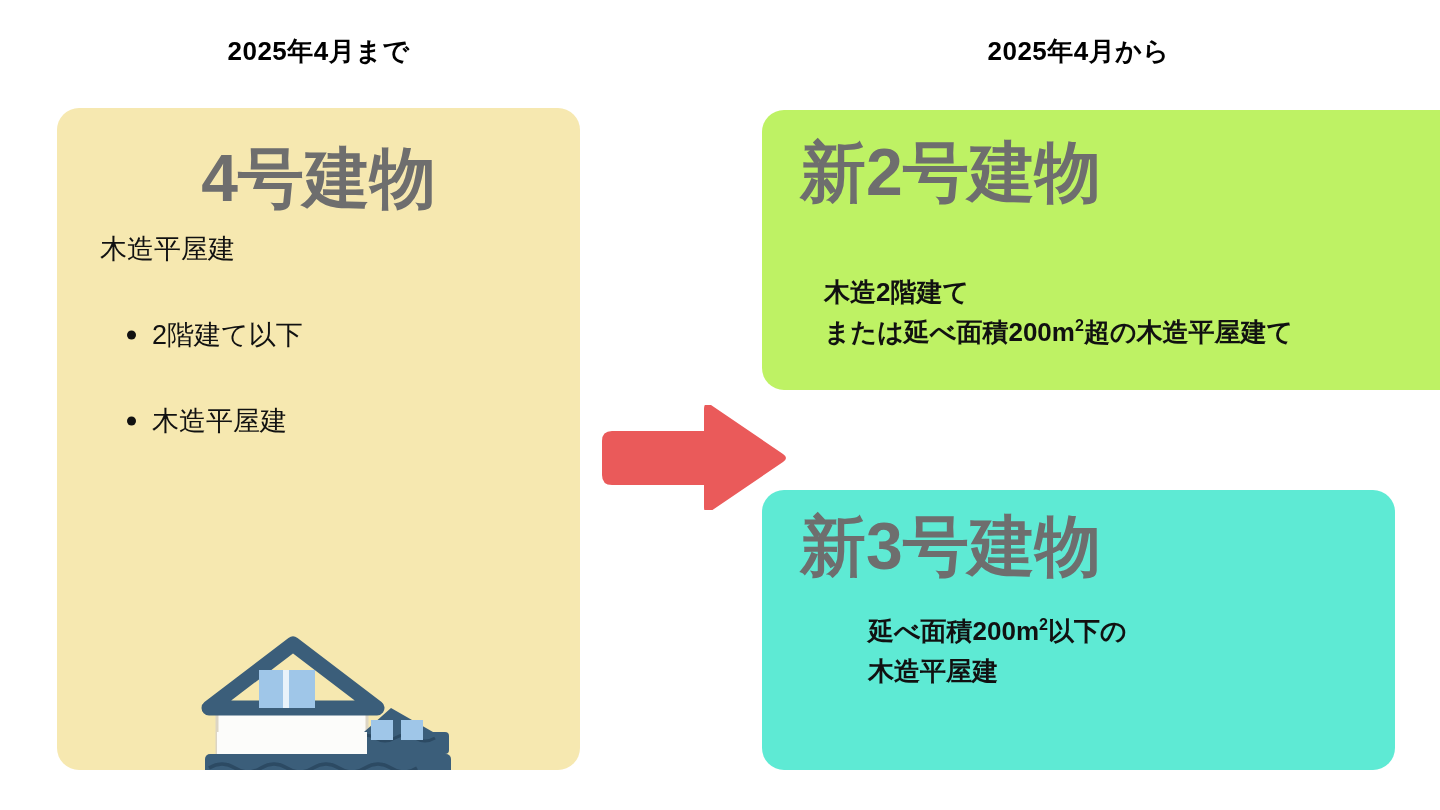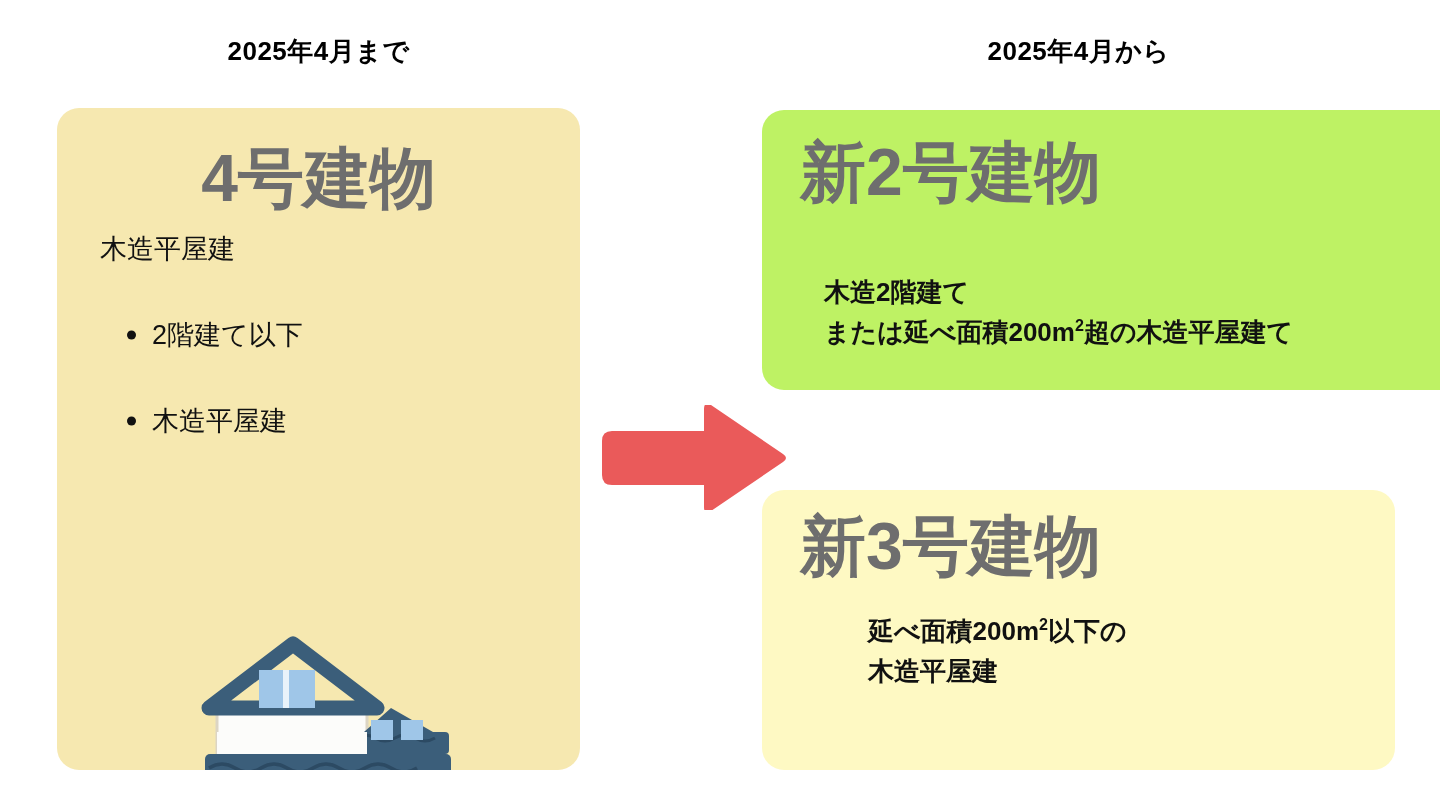--- a/index.html
+++ b/index.html
@@ -30,21 +30,21 @@
   #title-after  { left: 762px; top: 34px; width: 633px; text-align: center; }
 
   
   .panel {
     position: absolute;
     border-radius: 22px;
     overflow: hidden;
   }
   #panel-old  { left: 57px;  top: 108px; width: 523px; height: 662px; background: #F6E8B0; }
   #panel-new2 { left: 762px; top: 110px; width: 708px; height: 280px; background: #bef264; }
-  #panel-new3 { left: 762px; top: 490px; width: 633px; height: 280px; background: #fef9c3; }
+  #panel-new3 { left: 762px; top: 490px; width: 633px; height: 280px; background: #5eead4; }
 
   .panel-heading {
     position: absolute;
     font-size: 66px;
     font-weight: bold;
     color: #6E6E6E;
     white-space: nowrap;
     line-height: 1.05;
   }
   #heading-old  { left: 0; top: 36px; width: 523px; text-align: center; }

